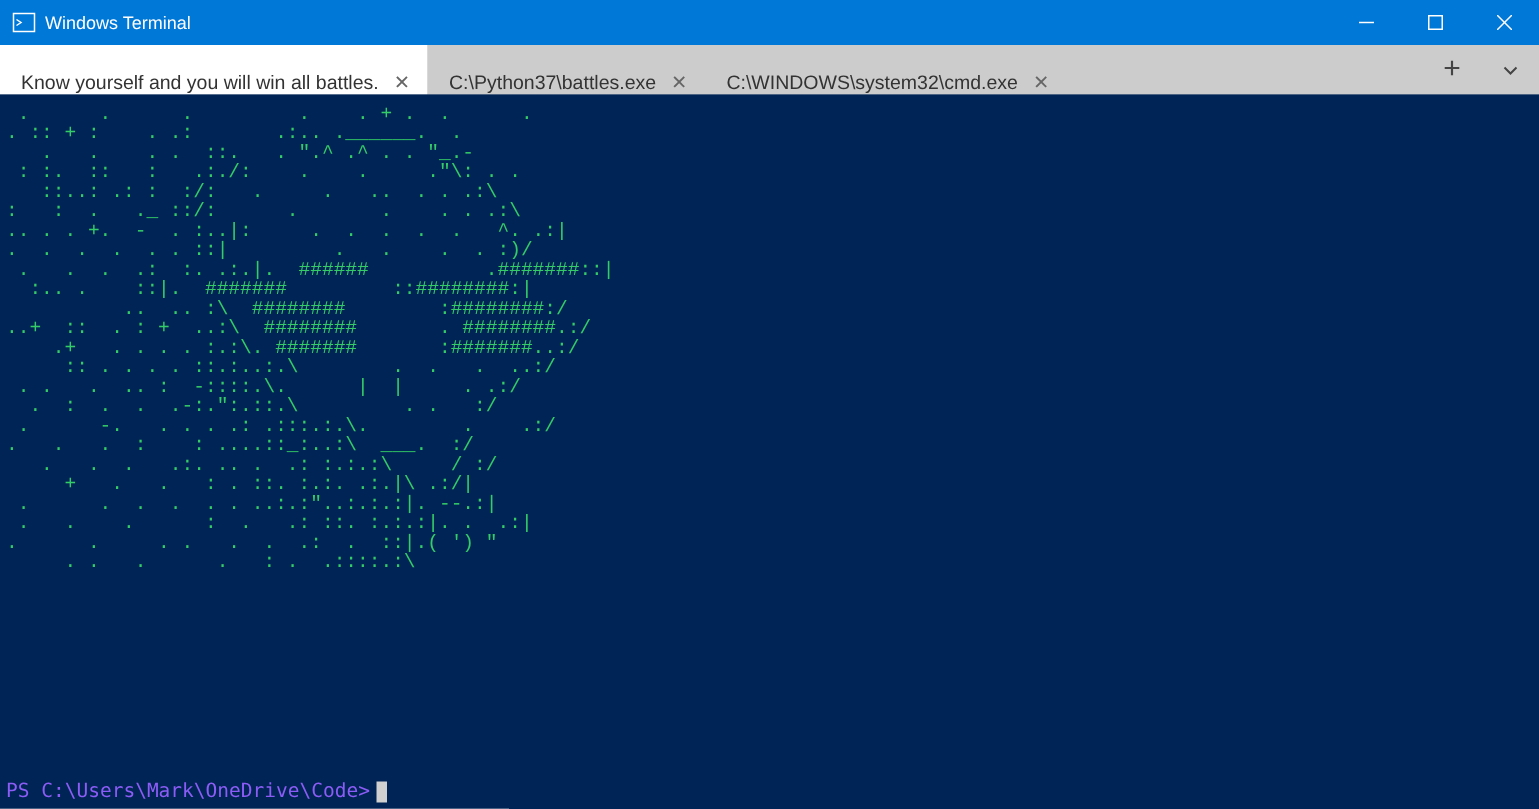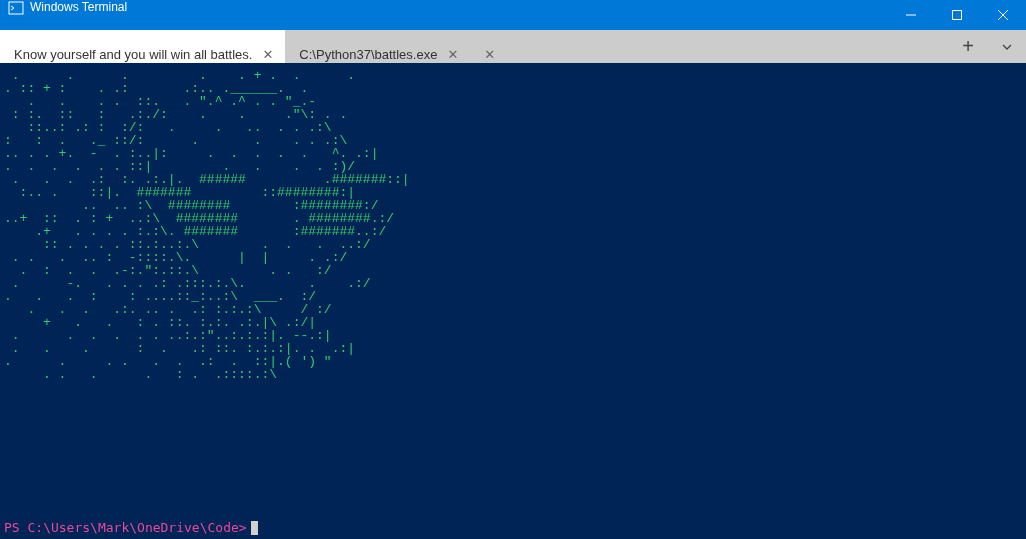--- a/index.html
+++ b/index.html
@@ -1,19 +1,19 @@
 <!DOCTYPE html>
 <html><head>
 <meta charset="utf-8">
 <style>
   * { margin: 0; padding: 0; box-sizing: border-box; }
   html, body { width: 1026px; height: 539px; overflow: hidden; font-family: "Segoe UI", sans-serif; }
   .window { width: 1026px; height: 539px; display: flex; flex-direction: column; background: #012456; }
   .titlebar {
-    height: 30px; background: #0078d7; color: #fff; display: flex; align-items: flex-start;
+    height: 30px; background: #0078d7; color: #fff; display: flex; align-items: center;
     font-size: 12px; user-select: none;
   }
   .titlebar .app-icon { width: 16px; height: 16px; margin: 0 6px 0 8px; display:inline-block; }
   .titlebar .title { flex: 0 0 auto; }
   .titlebar .spacer { flex: 1 1 auto; }
   .titlebar .win-btn { width: 46px; height: 30px; display:flex; align-items:center; justify-content:center; }
   .titlebar .win-btn svg { stroke: #fff; }
   .tabbar {
     height: 33px; background: #cccccc; display: flex; align-items: stretch; font-size: 13px;
   }
@@ -35,21 +35,21 @@
     flex: 1 1 auto; background: #012456; padding: 6px 0 0 4px; position: relative; overflow: hidden;
   }
   pre.ascii {
     font-family: Consolas, "Courier New", monospace; font-size: 13px; line-height: 13px;
     color: #33cc66; white-space: pre; letter-spacing: 0px;
   }
   .prompt-line {
     position: absolute; left: 4px; bottom: 4px; font-family: Consolas, monospace;
     font-size: 13px; display: flex; align-items: center;
   }
-  .prompt-text { color: #ec4899; }
+  .prompt-text { color: #8b5cf6; }
   .cursor {
     display: inline-block; width: 7px; height: 14px; background: #d0d0d0; margin-left: 4px;
   }
 </style>
 </head>
 <body>
 
 <div class="window">
 
   <div class="titlebar">
@@ -82,20 +82,21 @@
   <div class="tabbar">
     <div class="tab active">
       <span>Know yourself and you will win all battles.</span>
       <span class="close">✕</span>
     </div>
     <div class="tab">
       <span>C:\Python37\battles.exe</span>
       <span class="close">✕</span>
     </div>
     <div class="tab">
+      <span>C:\WINDOWS\system32\cmd.exe</span>
       <span class="close">✕</span>
     </div>
     <div class="tab-spacer"></div>
     <div class="tab-actions">
       <div class="tab-action plus">+</div>
       <div class="tab-action dd">
         <svg width="10" height="10" viewBox="0 0 10 10">
             <path d="M1 3 L5 7 L9 3" fill="none" stroke-width="1.3"></path>
           </svg>
       </div>

